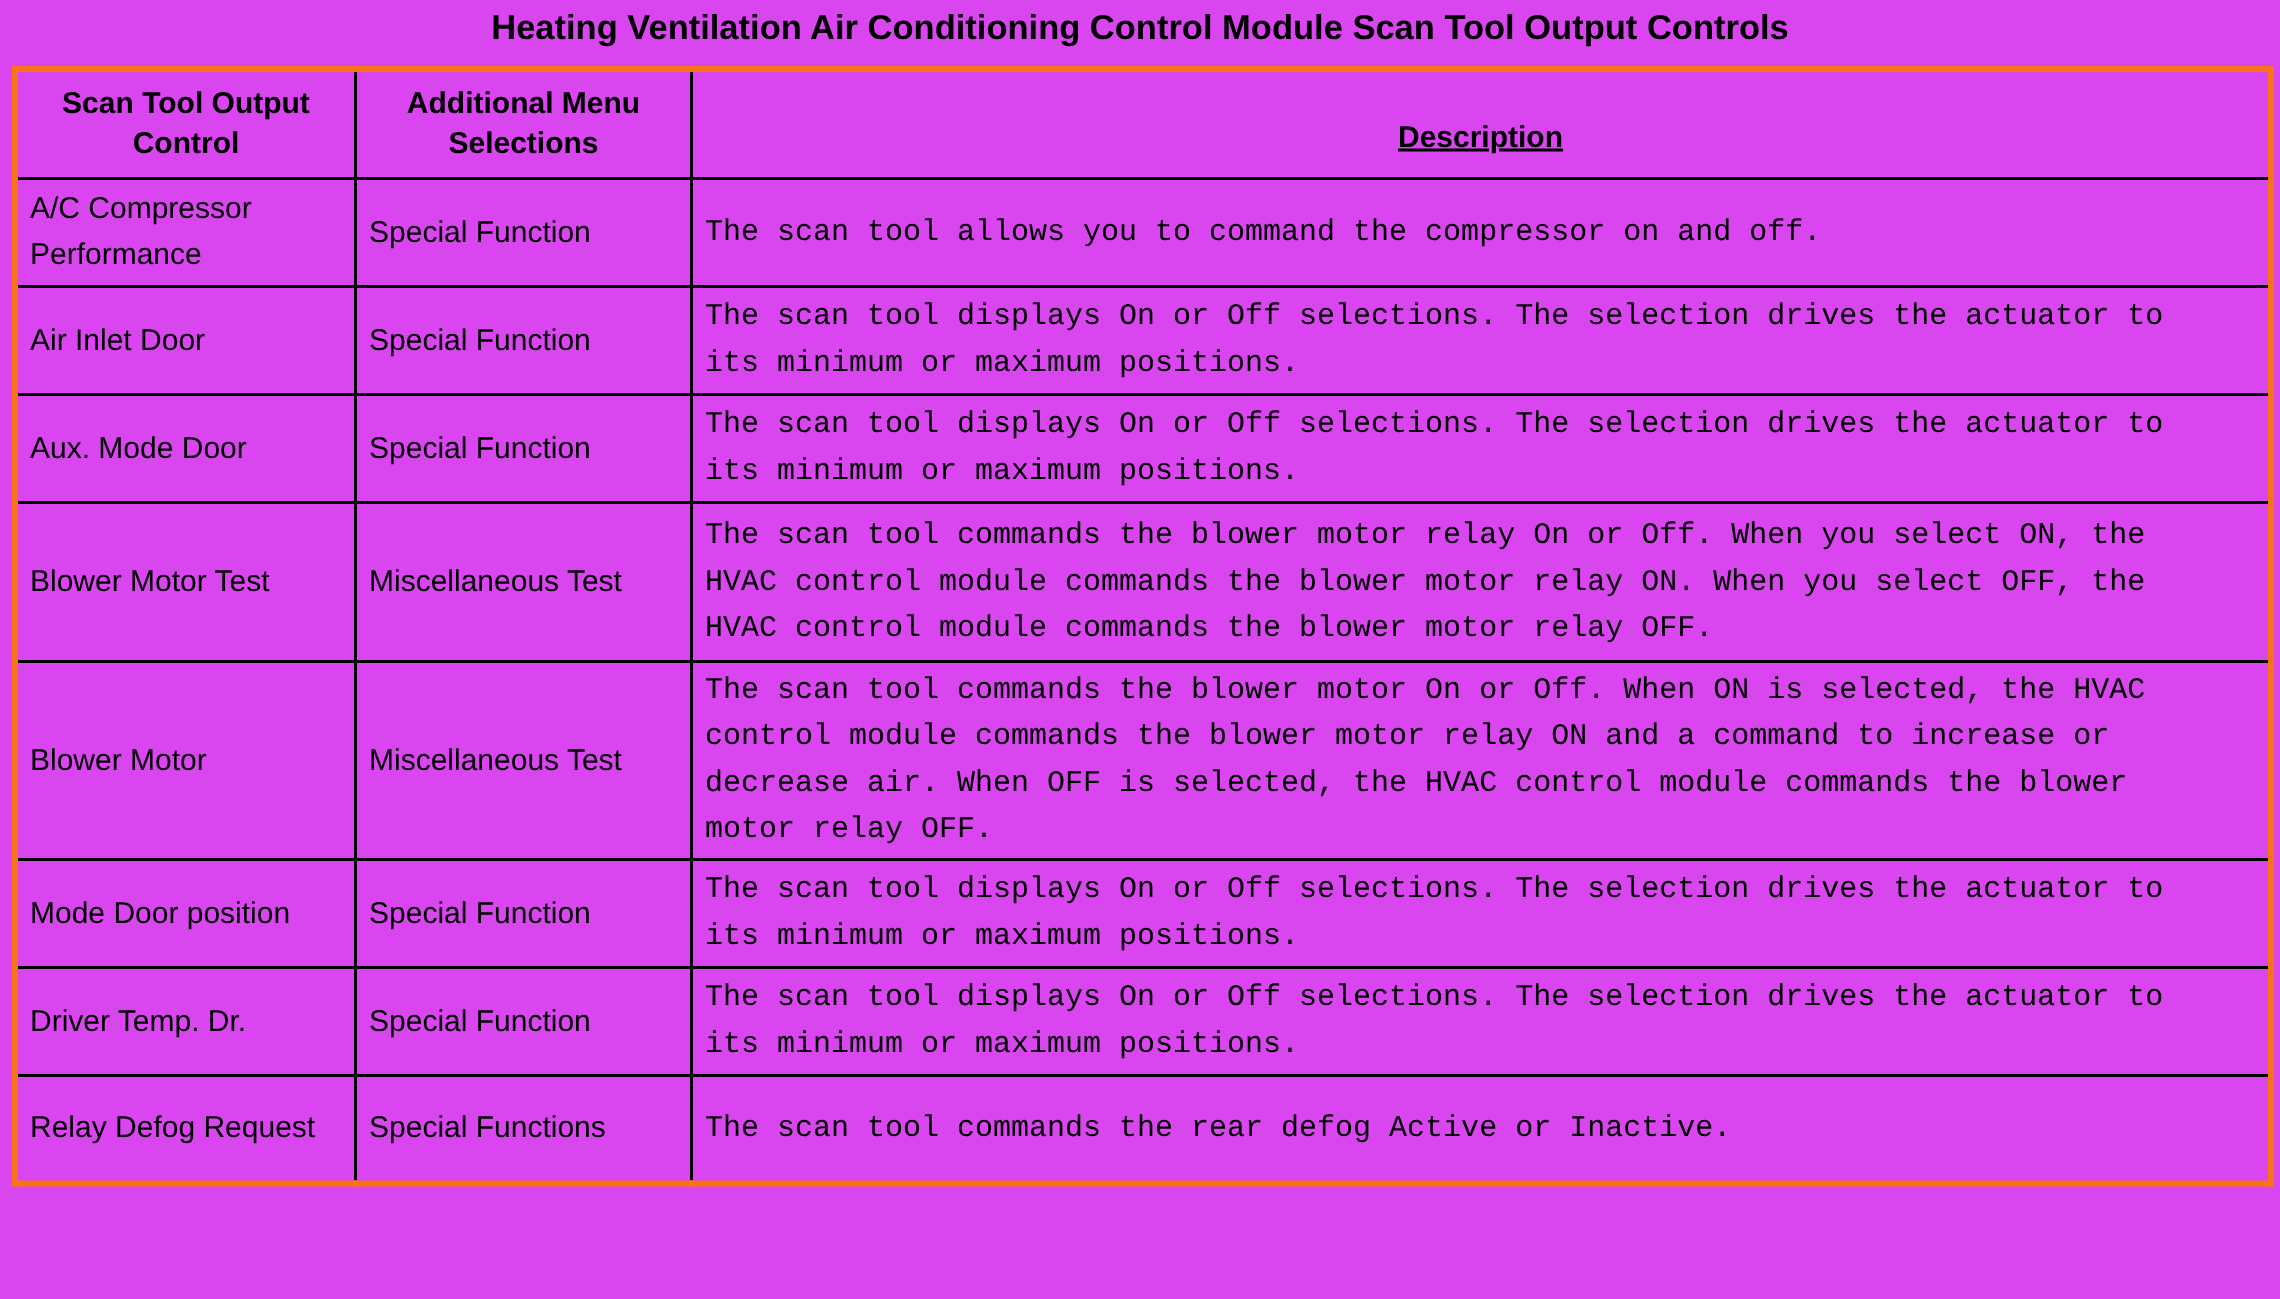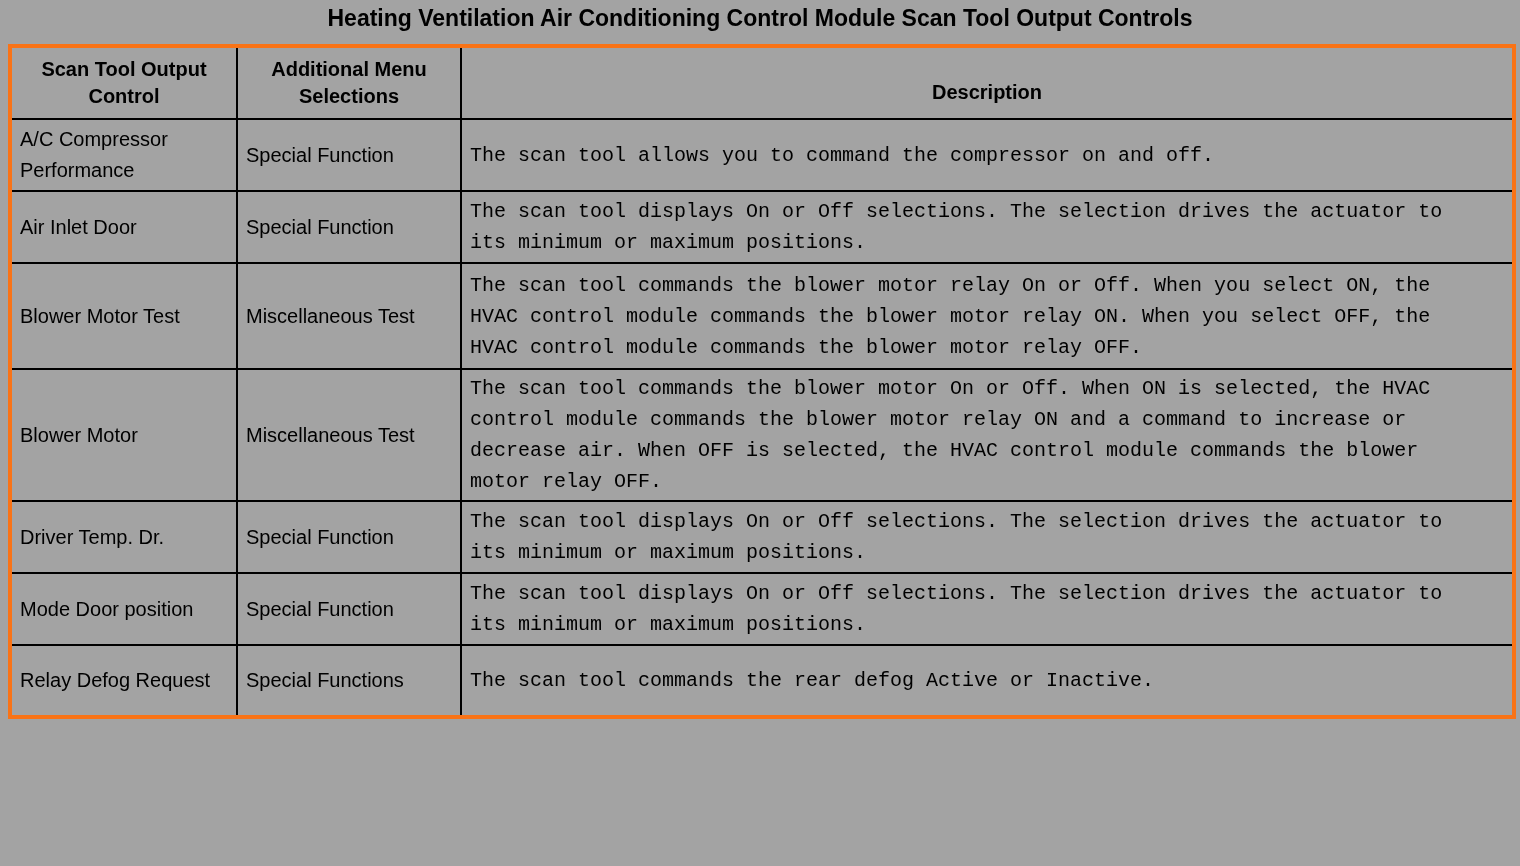--- a/index.html
+++ b/index.html
@@ -5,21 +5,21 @@
   html, body {
     margin: 0;
     padding: 0;
     background: #ffffff;
     color: #000000;
     font-family: "Liberation Sans", "DejaVu Sans", sans-serif;
   }
   .page {
     width: 1520px;
     height: 866px;
-    background: #a3a3a3;
+    background: #d946ef;
     overflow: hidden;
     box-sizing: border-box;
     padding: 3px 8px 0 8px;
   }
   .title {
     font-size: 23px;
     font-weight: bold;
     text-align: center;
     line-height: 30px;
     margin: 0 0 11px 0;
@@ -44,20 +44,21 @@
   thead tr { height: 73px; }
   th {
     font-weight: bold;
     text-align: center;
     line-height: 27px;
     padding: 4px;
   }
   th.desc-h {
     vertical-align: bottom;
     padding-bottom: 12px;
+    text-decoration: underline;
   }
   td { font-weight: normal; text-align: left; }
   td.col-control { padding: 4px 4px 4px 8px; }
   td.col-menu    { padding: 4px 20px 4px 8px; margin-top: 19px; }
   td.col-desc    { padding: 3px 55px 3px 8px; font-family: Liberation Mono, monospace; }
   tr.row-sm { height: 72px; }
   tr.row-md { height: 106px; }
   tr.row-lg { height: 130px; }
 </style>
 </head>
@@ -84,37 +85,42 @@
       <tr class="row-sm">
         <td class="col-control">A/C Compressor Performance</td>
         <td class="col-menu">Special Function</td>
         <td class="col-desc">The scan tool allows you to command the compressor on and off.</td>
       </tr>
       <tr class="row-sm">
         <td class="col-control">Air Inlet Door</td>
         <td class="col-menu">Special Function</td>
         <td class="col-desc">The scan tool displays On or Off selections. The selection drives the actuator to its minimum or maximum positions.</td>
       </tr>
+      <tr class="row-sm">
+        <td class="col-control">Aux. Mode Door</td>
+        <td class="col-menu">Special Function</td>
+        <td class="col-desc">The scan tool displays On or Off selections. The selection drives the actuator to its minimum or maximum positions.</td>
+      </tr>
       <tr class="row-md">
         <td class="col-control">Blower Motor Test</td>
         <td class="col-menu">Miscellaneous Test</td>
         <td class="col-desc">The scan tool commands the blower motor relay On or Off. When you select ON, the HVAC control module commands the blower motor relay ON. When you select OFF, the HVAC control module commands the blower motor relay OFF.</td>
       </tr>
       <tr class="row-lg">
         <td class="col-control">Blower Motor</td>
         <td class="col-menu">Miscellaneous Test</td>
         <td class="col-desc">The scan tool commands the blower motor On or Off. When ON is selected, the HVAC control module commands the blower motor relay ON and a command to increase or decrease air. When OFF is selected, the HVAC control module commands the blower motor relay OFF.</td>
       </tr>
       <tr class="row-sm">
-        <td class="col-control">Driver Temp. Dr.</td>
+        <td class="col-control">Mode Door position</td>
         <td class="col-menu">Special Function</td>
         <td class="col-desc">The scan tool displays On or Off selections. The selection drives the actuator to its minimum or maximum positions.</td>
       </tr>
       <tr class="row-sm">
-        <td class="col-control">Mode Door position</td>
+        <td class="col-control">Driver Temp. Dr.</td>
         <td class="col-menu">Special Function</td>
         <td class="col-desc">The scan tool displays On or Off selections. The selection drives the actuator to its minimum or maximum positions.</td>
       </tr>
       <tr class="row-sm">
         <td class="col-control">Relay Defog Request</td>
         <td class="col-menu">Special Functions</td>
         <td class="col-desc">The scan tool commands the rear defog Active or Inactive.</td>
       </tr>
     </tbody>
   </table>

